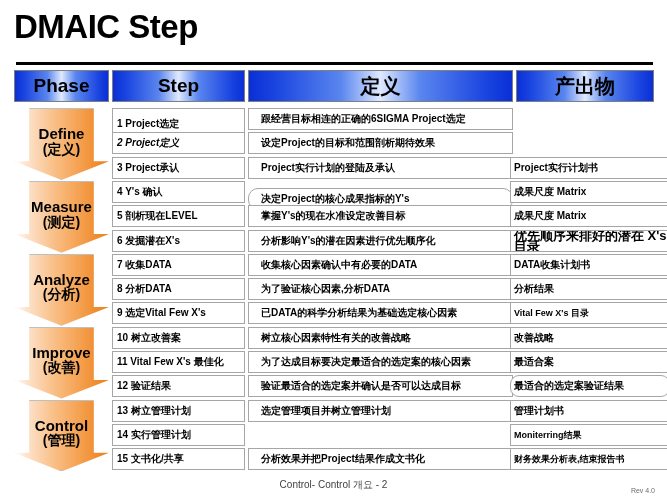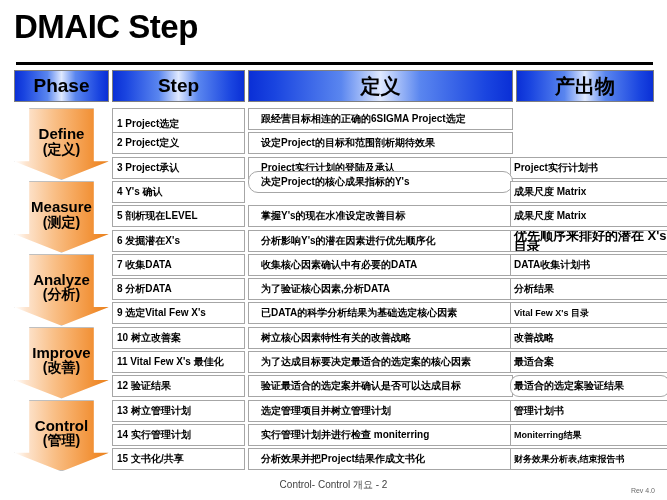--- a/index.html
+++ b/index.html
@@ -215,27 +215,27 @@
       </div>
       <div class="phase" style="top: 291.6px; height: 71.9px;">
         <div class="phase-shape"></div>
         <div class="phase-label">
           <span class="phase-en">Control</span>
           <span class="phase-cn">(管理)</span>
         </div>
       </div>
       <div class="cell cell-step" style="top: 0px; height: 32px;">1 Project选定</div>
       <div class="cell cell-def" style="top: 0px; height: 22px;">跟经营目标相连的正确的6SIGMA Project选定</div>
-      <div class="cell cell-step" style="top: 24.3px; height: 22px;">2 Project定义</div>
+      <div class="cell cell-step" style="top: 24.3px; height: 22px; font-style: italic;">2 Project定义</div>
       <div class="cell cell-def" style="top: 24.3px; height: 22px;">设定Project的目标和范围剖析期待效果</div>
       <div class="cell cell-step" style="top: 48.6px; height: 22px;">3 Project承认</div>
       <div class="cell cell-def" style="top: 48.6px; height: 22px;">Project实行计划的登陆及承认</div>
       <div class="cell cell-out" style="top: 48.6px; height: 22px;">Project实行计划书</div>
       <div class="cell cell-step" style="top: 72.9px; height: 22px;">4 Y's 确认</div>
-      <div class="cell cell-def" style="top: 63px; height: 22px; border-radius: 10px;">决定Project的核心成果指标的Y's</div>
+      <div class="cell cell-def" style="top: 80px; height: 22px; border-radius: 10px;">决定Project的核心成果指标的Y's</div>
       <div class="cell cell-out" style="top: 72.9px; height: 22px;">成果尺度 Matrix</div>
       <div class="cell cell-step" style="top: 97.2px; height: 22px;">5 剖析现在LEVEL</div>
       <div class="cell cell-def" style="top: 97.2px; height: 22px;">掌握Y's的现在水准设定改善目标</div>
       <div class="cell cell-out" style="top: 97.2px; height: 22px;">成果尺度 Matrix</div>
       <div class="cell cell-step" style="top: 121.5px; height: 22px;">6 发掘潜在X's</div>
       <div class="cell cell-def" style="top: 121.5px; height: 22px;">分析影响Y's的潜在因素进行优先顺序化</div>
       <div class="cell cell-out two-line" style="top: 121.5px; height: 22px; line-height: 11px; display: flex; align-items: center; text-align: left; font-size: 13px;">优先顺序来排好的潜在 X's 目录</div>
       <div class="cell cell-step" style="top: 145.8px; height: 22px;">7 收集DATA</div>
       <div class="cell cell-def" style="top: 145.8px; height: 22px;">收集核心因素确认中有必要的DATA</div>
       <div class="cell cell-out" style="top: 145.8px; height: 22px;">DATA收集计划书</div>
@@ -251,21 +251,20 @@
       <div class="cell cell-step" style="top: 243px; height: 22px;">11 Vital Few X's 最佳化</div>
       <div class="cell cell-def" style="top: 243px; height: 22px;">为了达成目标要决定最适合的选定案的核心因素</div>
       <div class="cell cell-out" style="top: 243px; height: 22px;">最适合案</div>
       <div class="cell cell-step" style="top: 267.3px; height: 22px;">12 验证结果</div>
       <div class="cell cell-def" style="top: 267.3px; height: 22px;">验证最适合的选定案并确认是否可以达成目标</div>
       <div class="cell cell-out" style="top: 267.3px; height: 22px; border-radius: 9px;">最适合的选定案验证结果</div>
       <div class="cell cell-step" style="top: 291.6px; height: 22px;">13 树立管理计划</div>
       <div class="cell cell-def" style="top: 291.6px; height: 22px;">选定管理项目并树立管理计划</div>
       <div class="cell cell-out" style="top: 291.6px; height: 22px;">管理计划书</div>
       <div class="cell cell-step" style="top: 315.9px; height: 22px;">14 实行管理计划</div>
-      <div class="cell cell-def" style="top: 315.9px; height: 22px;">实行管理计划并进行检查 moniterring</div>
       <div class="cell cell-out two-line" style="top: 315.9px; height: 22px; line-height: 11px; display: flex; align-items: center; text-align: left; font-size: 9px;">Moniterring结果</div>
       <div class="cell cell-step" style="top: 340.2px; height: 22px;">15 文书化/共享</div>
       <div class="cell cell-def" style="top: 340.2px; height: 22px;">分析效果并把Project结果作成文书化</div>
       <div class="cell cell-out two-line" style="top: 340.2px; height: 22px; line-height: 11px; display: flex; align-items: center; text-align: left; font-size: 9px;">财务效果分析表,结束报告书</div>
     </div>
 
 </div>
 
 <div id="footer-center">Control- Control 개요 - 2</div>
 <div id="footer-rev">Rev 4.0</div>

